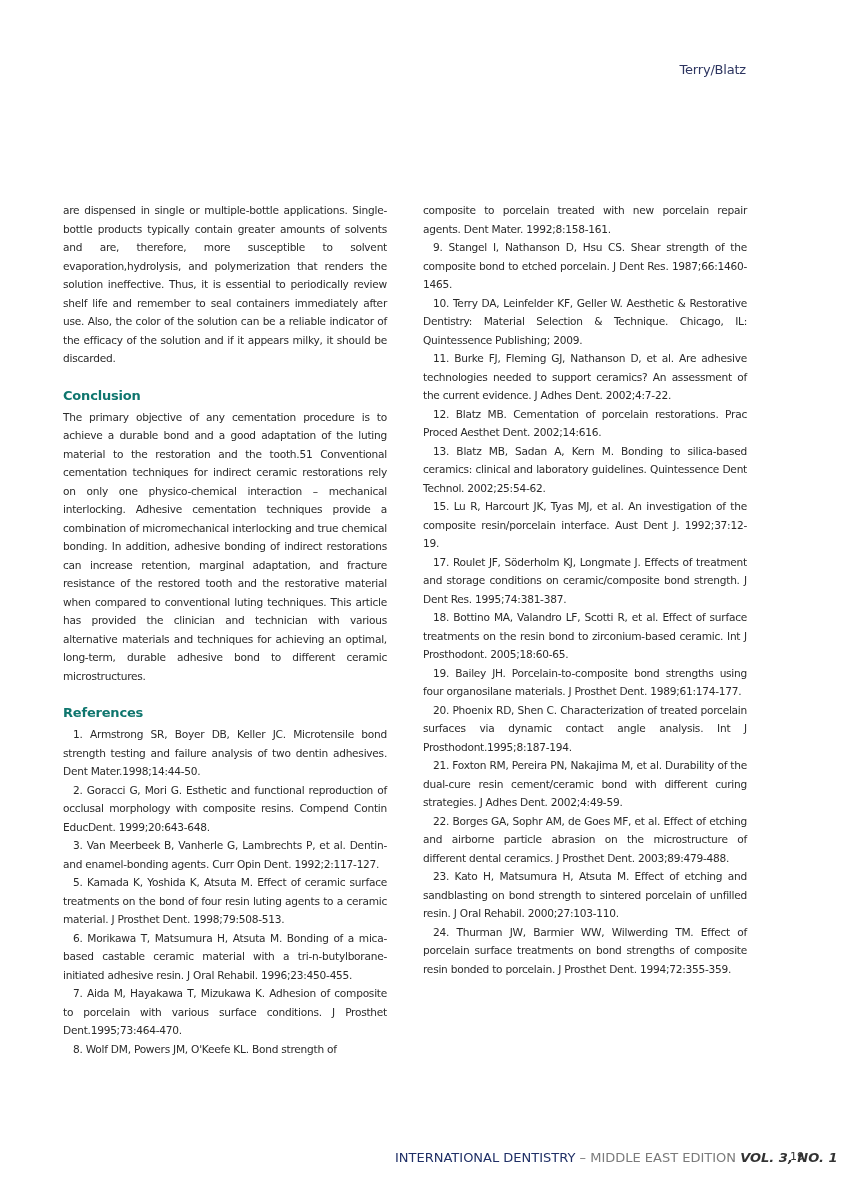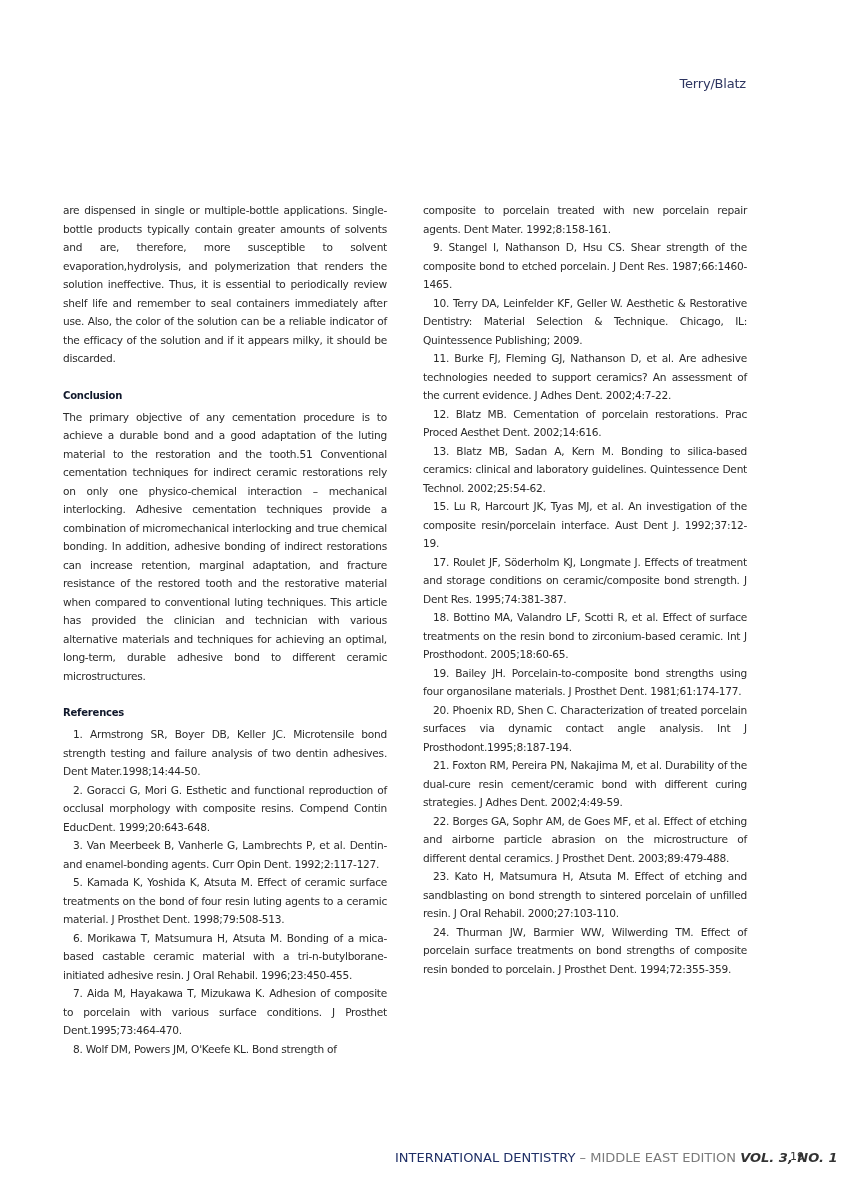--- a/index.html
+++ b/index.html
@@ -1,25 +1,25 @@
 <!DOCTYPE html>
 <html><head>
 <meta charset="utf-8">
 <style>
   html, body { margin: 0; padding: 0; background: #ffffff; }
   body { width: 848px; height: 1200px; position: relative; overflow: hidden;
          font-family: "DejaVu Sans", sans-serif; color: #1e1e1e; }
-  .running-head { position: absolute; top: 76px; right: 102px; font-size: 13px;
+  .running-head { position: absolute; top: 62px; right: 102px; font-size: 13px;
                   color: #2d3560; letter-spacing: -0.2px; }
   .col { position: absolute; top: 201px; width: 324px; font-size: 10.6px;
          line-height: 18.5px; text-align: justify; letter-spacing: -0.25px; color: #2a2a2a; }
   .col-left { left: 63px; }
   .col-right { left: 423px; }
   .col p { margin: 0; }
-  .heading { margin: 18px 0 2px 0; font-size: 10px; font-weight: bold; color: #0f172a;
+  .heading { margin: 18px 0 2px 0; font-size: 13px; font-weight: bold; color: #0f766e;
              line-height: 20px; letter-spacing: -0.2px; }
   .ref { text-indent: 10px; }
   .ref-cont { text-indent: 0; }
   .footer { position: absolute; top: 1150px; left: 395px; font-size: 13px;
             letter-spacing: 0px; white-space: nowrap; }
   .footer .journal { color: #1f2f66; }
   .footer .edition { color: #7a7a7a; }
   .footer .volume { color: #333; font-style: italic; font-weight: bold; }
   .page-number { position: absolute; top: 1150px; left: 790px; font-size: 11px; color: #333; }
 </style>
@@ -45,21 +45,21 @@
 <div class="col col-right">
   <p class="ref-cont">composite to porcelain treated with new porcelain repair agents. Dent Mater. 1992;8:158-161.</p>
   <p class="ref">9. Stangel I, Nathanson D, Hsu CS. Shear strength of the composite bond to etched porcelain. J Dent Res. 1987;66:1460-1465.</p>
   <p class="ref">10. Terry DA, Leinfelder KF, Geller W. Aesthetic &amp; Restorative Dentistry: Material Selection &amp; Technique. Chicago, IL: Quintessence Publishing; 2009.</p>
   <p class="ref">11. Burke FJ, Fleming GJ, Nathanson D, et al. Are adhesive technologies needed to support ceramics? An assessment of the current evidence. J Adhes Dent. 2002;4:7-22.</p>
   <p class="ref">12. Blatz MB. Cementation of porcelain restorations. Prac Proced Aesthet Dent. 2002;14:616.</p>
   <p class="ref">13. Blatz MB, Sadan A, Kern M. Bonding to silica-based ceramics: clinical and laboratory guidelines. Quintessence Dent Technol. 2002;25:54-62.</p>
   <p class="ref">15. Lu R, Harcourt JK, Tyas MJ, et al. An investigation of the composite resin/porcelain interface. Aust Dent J. 1992;37:12-19.</p>
   <p class="ref">17. Roulet JF, Söderholm KJ, Longmate J. Effects of treatment and storage conditions on ceramic/composite bond strength. J Dent Res. 1995;74:381-387.</p>
   <p class="ref">18. Bottino MA, Valandro LF, Scotti R, et al. Effect of surface treatments on the resin bond to zirconium-based ceramic. Int J Prosthodont. 2005;18:60-65.</p>
-  <p class="ref">19. Bailey JH. Porcelain-to-composite bond strengths using four organosilane materials. J Prosthet Dent. 1981;61:174-177.</p>
+  <p class="ref">19. Bailey JH. Porcelain-to-composite bond strengths using four organosilane materials. J Prosthet Dent. 1989;61:174-177.</p>
   <p class="ref">20. Phoenix RD, Shen C. Characterization of treated porcelain surfaces via dynamic contact angle analysis. Int J Prosthodont.1995;8:187-194.</p>
   <p class="ref">21. Foxton RM, Pereira PN, Nakajima M, et al. Durability of the dual-cure resin cement/ceramic bond with different curing strategies. J Adhes Dent. 2002;4:49-59.</p>
   <p class="ref">22. Borges GA, Sophr AM, de Goes MF, et al. Effect of etching and airborne particle abrasion on the microstructure of different dental ceramics. J Prosthet Dent. 2003;89:479-488.</p>
   <p class="ref">23. Kato H, Matsumura H, Atsuta M. Effect of etching and sandblasting on bond strength to sintered porcelain of unfilled resin. J Oral Rehabil. 2000;27:103-110.</p>
   <p class="ref">24. Thurman JW, Barmier WW, Wilwerding TM. Effect of porcelain surface treatments on bond strengths of composite resin bonded to porcelain. J Prosthet Dent. 1994;72:355-359.</p>
 </div>
 
 <div class="footer">
   <span class="journal">INTERNATIONAL DENTISTRY</span><span class="edition"> – </span><span class="edition">MIDDLE EAST EDITION </span><span class="volume">VOL. 3, NO. 1</span>
 </div>

